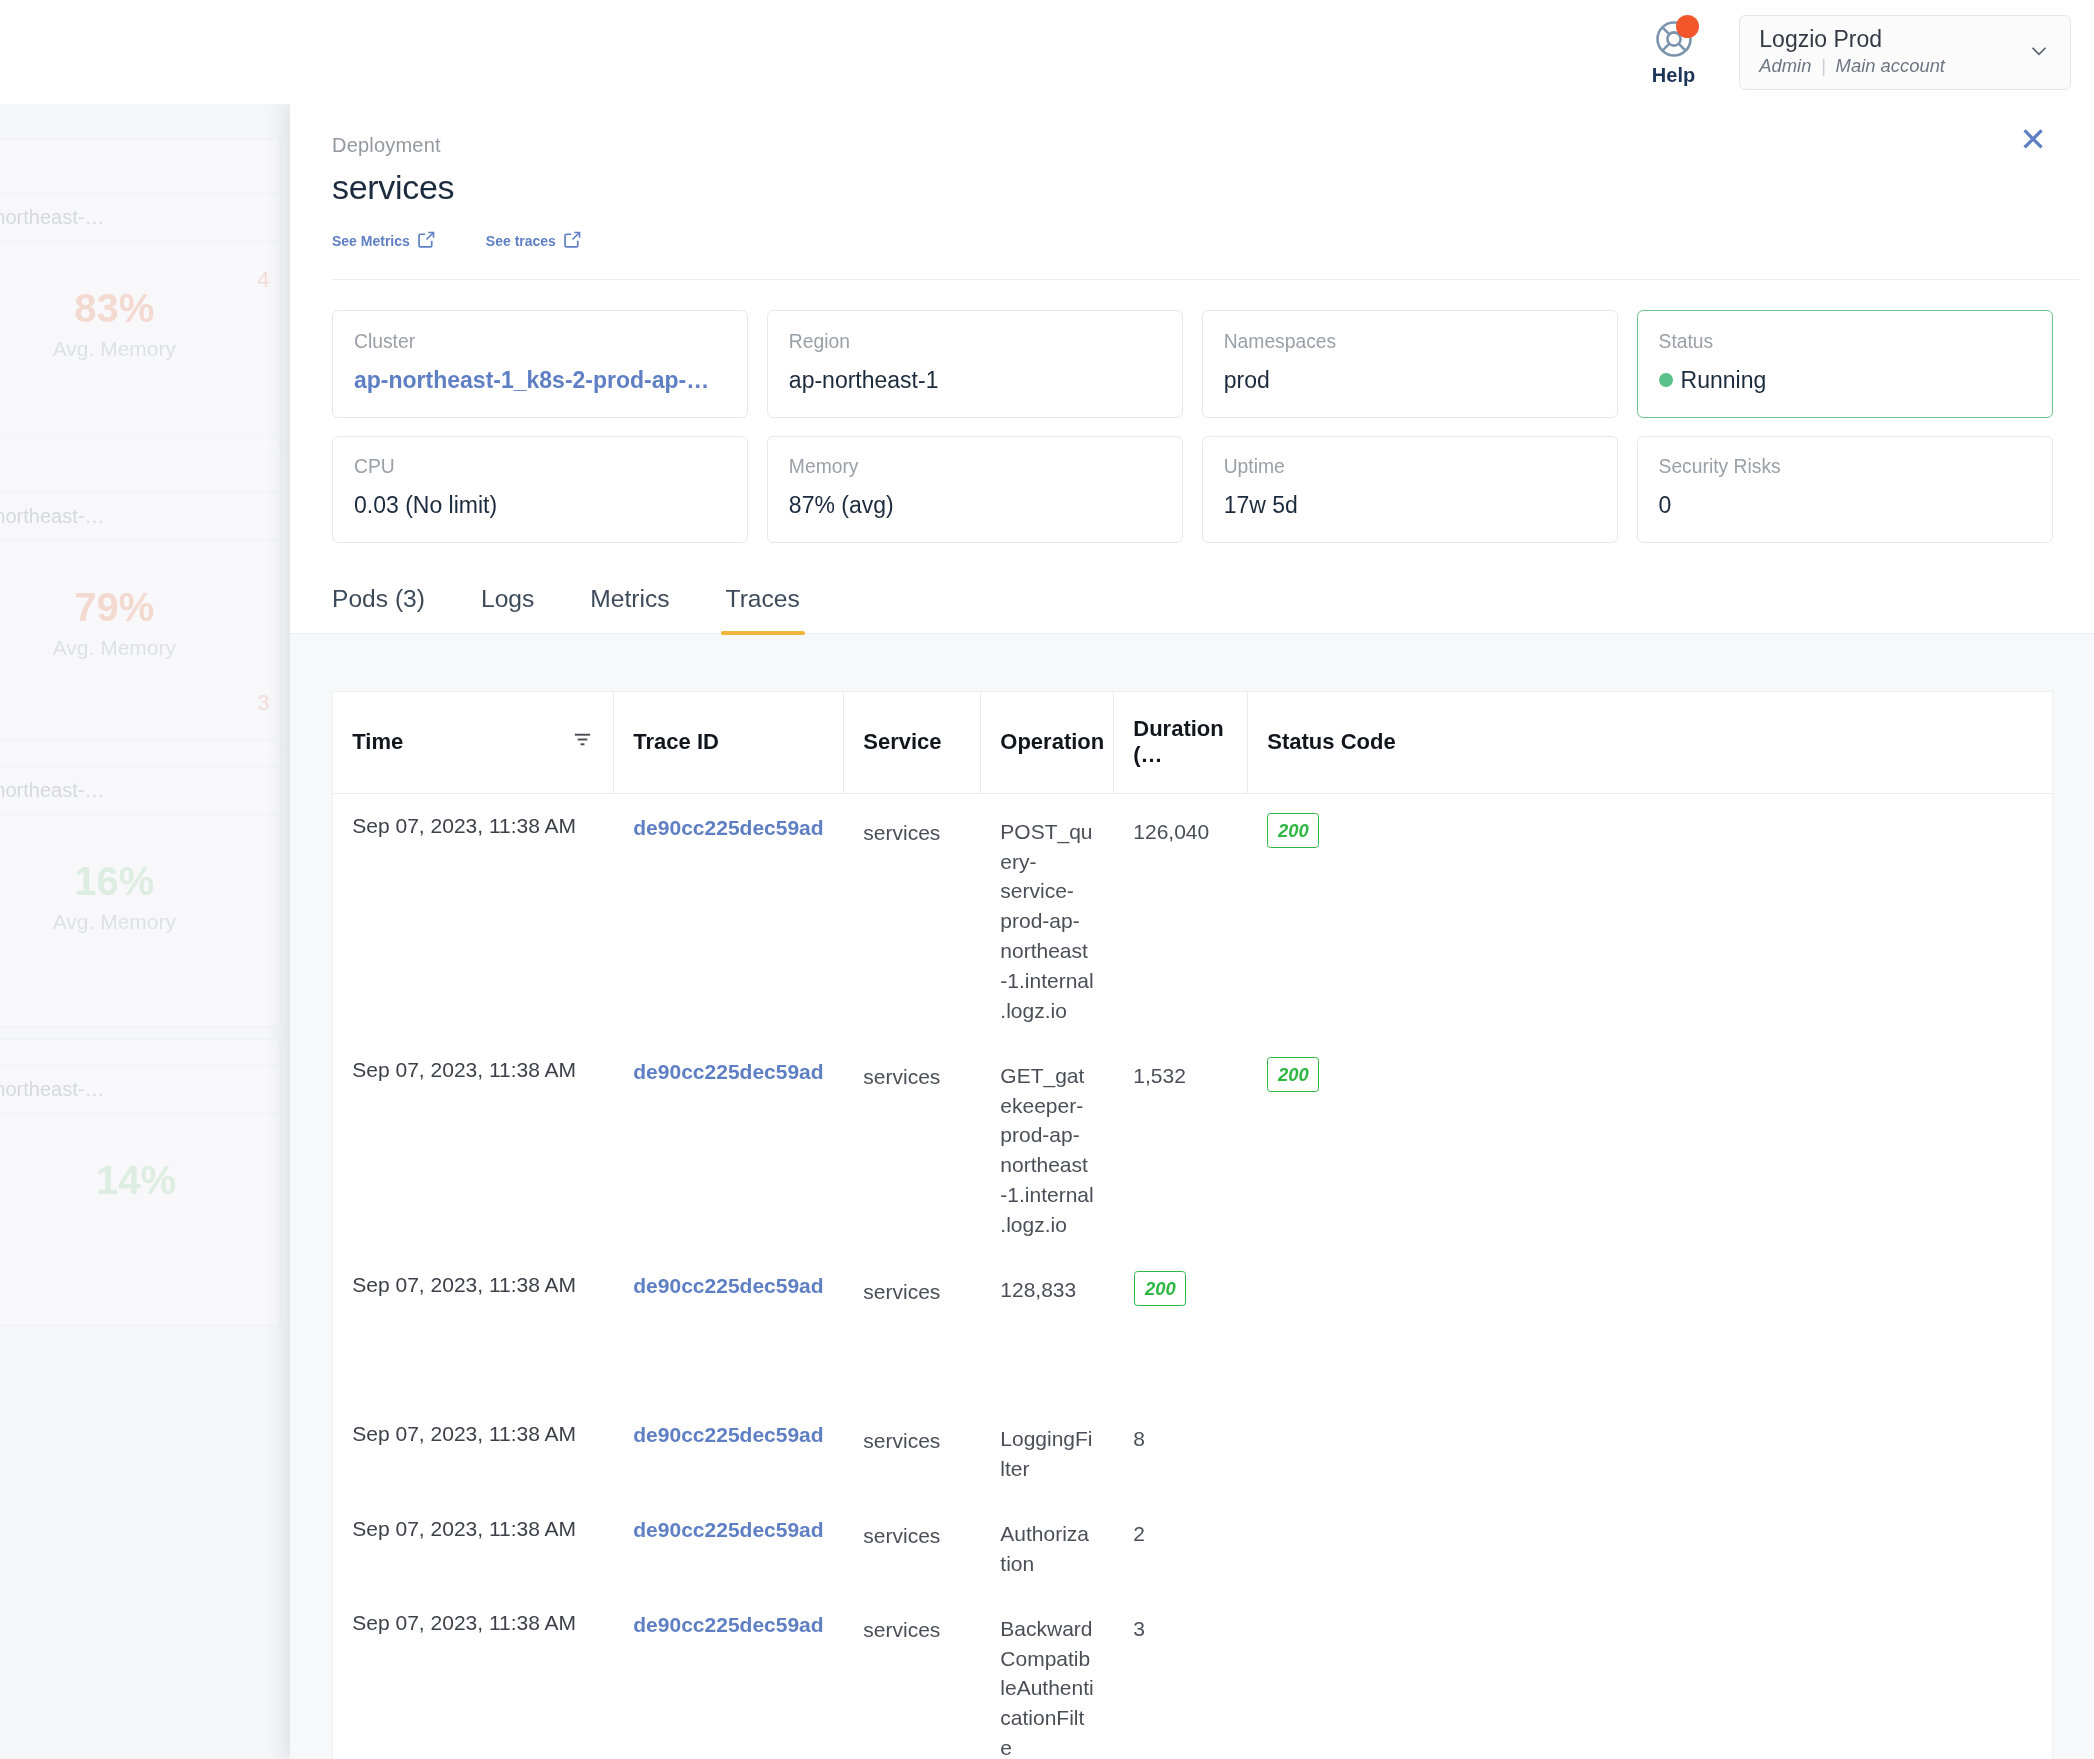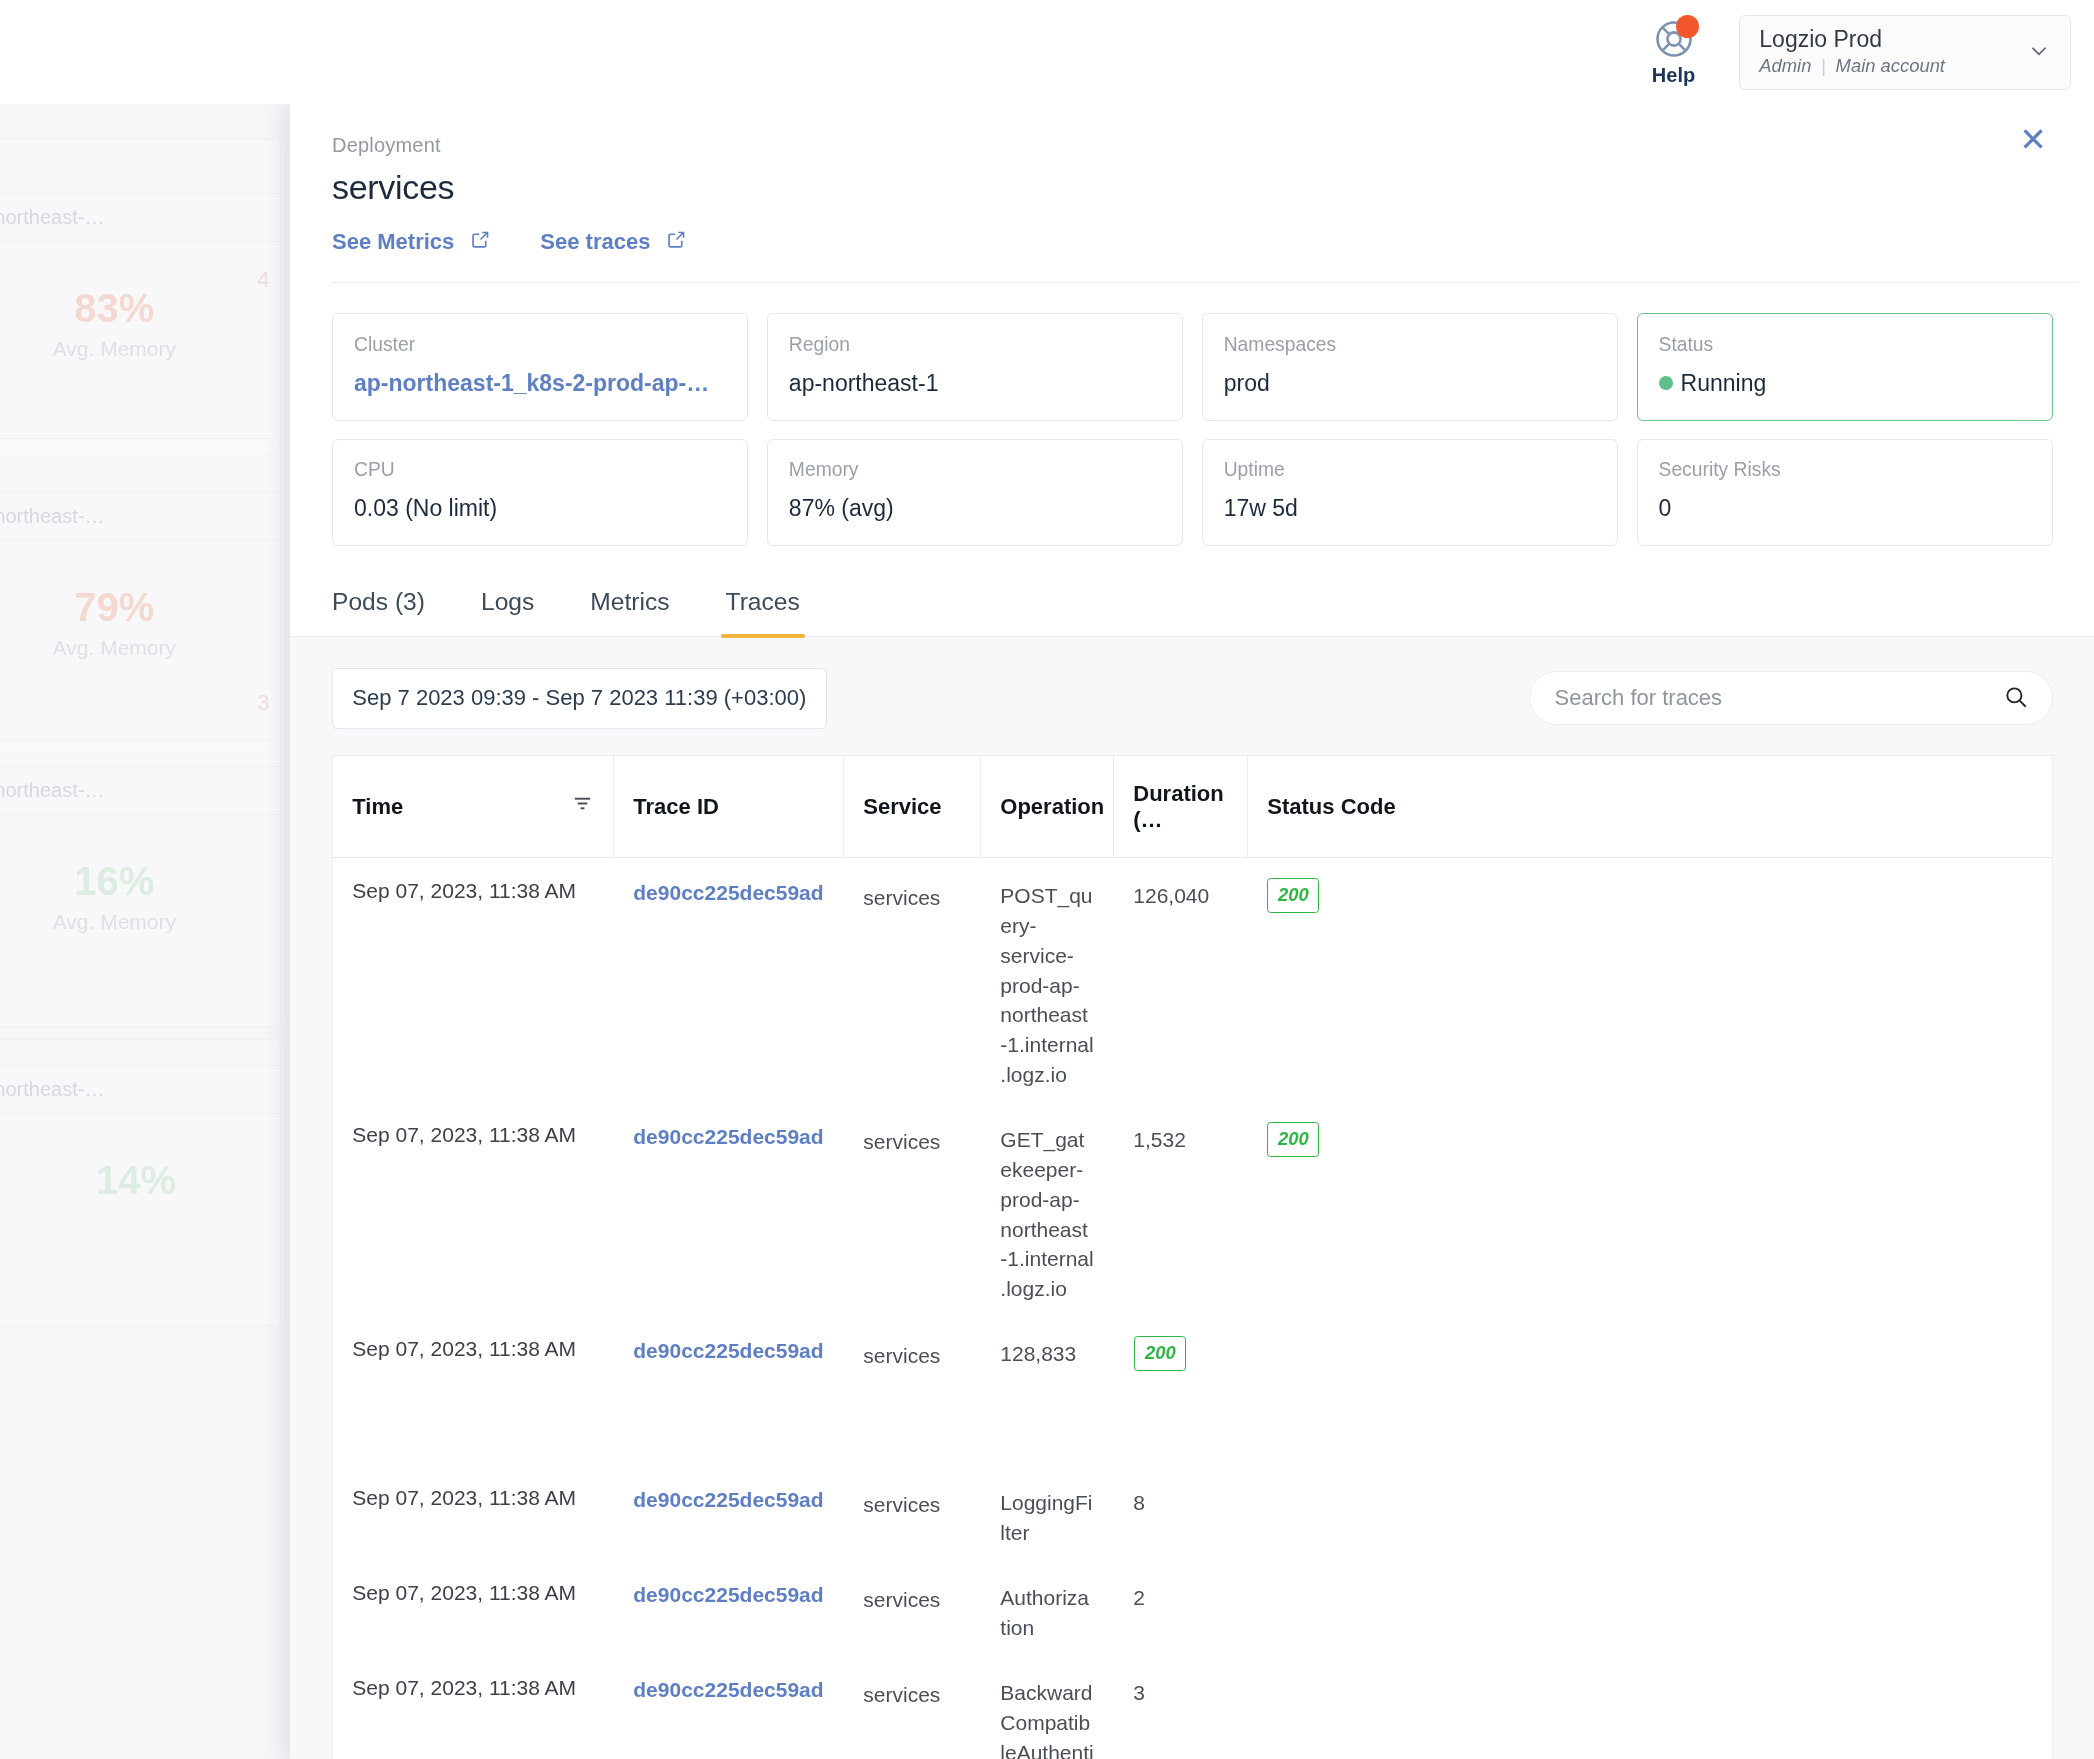--- a/index.html
+++ b/index.html
@@ -77,22 +77,22 @@
     width: 1805px; height: 1656px;
     background: #ffffff;
     box-shadow: -6.1px 0 19.3px rgba(40,50,70,0.11);
     z-index: 30; overflow: hidden;
   }
   .drawer-head { position: relative; padding: 30px 16px 0 42px; }
   .kind { font-size: 20px; color: #93999f; letter-spacing: 0.2px; }
   .dtitle { font-size: 34px; color: #1b2a3d; margin-top: 10.5px; letter-spacing: -0.3px; }
   .links { display: flex; gap: 49px; margin-top: 22px; }
   .xlink {
-    display: flex; align-items: center; gap: 16px;
-    font-size: 22px; color: #5e7fc4; font-weight: bold; cursor: pointer;
+    display: flex; align-items: center; gap: 6px;
+    font-size: 14px; color: #5e7fc4; font-weight: bold; cursor: pointer;
   }
   .close-x {
     position: absolute; top: 19.3px; right: 48px;
     font-size: 33px; color: #5e7fc4; cursor: pointer;
     line-height: 1; font-weight: 300;
   }
   .hrule { height: 0.9px; background: #eceef1; margin-top: 26px; }
 
   
   .grid {
@@ -335,32 +335,20 @@
     </div>
 
     <div class="tabs">
       <div class="tab">Pods (3)</div>
       <div class="tab">Logs</div>
       <div class="tab">Metrics</div>
       <div class="tab active">Traces</div>
     </div>
 
     <div class="content">
-      <div class="ctrls">
-        <div class="daterange">Sep 7 2023 09:39 - Sep 7 2023 11:39 (+03:00)</div>
-        <div class="searchbox">
-          <input type="text" placeholder="Search for traces" style="">
-          <span>
-            <svg width="26" height="26" viewBox="0 0 24 24" fill="none" stroke="#20242a" stroke-width="1.7">
-              <circle cx="10.5" cy="10.5" r="6.5"></circle>
-                <line x1="15.4" y1="15.4" x2="21" y2="21"></line>
-            </svg>
-          </span>
-        </div>
-      </div>
 
       <div class="tbl">
         <div class="thead">
           <div class="th cw0">
             <span>Time</span>
             <span class="sort-ico">
               <svg width="23" height="23" viewBox="0 0 24 24" fill="none" stroke="#2a2f36" stroke-width="2">
                 <line x1="4" y1="7" x2="20" y2="7"></line>
                   <line x1="7" y1="12" x2="17" y2="12"></line>
                   <line x1="10" y1="17" x2="14" y2="17"></line>

